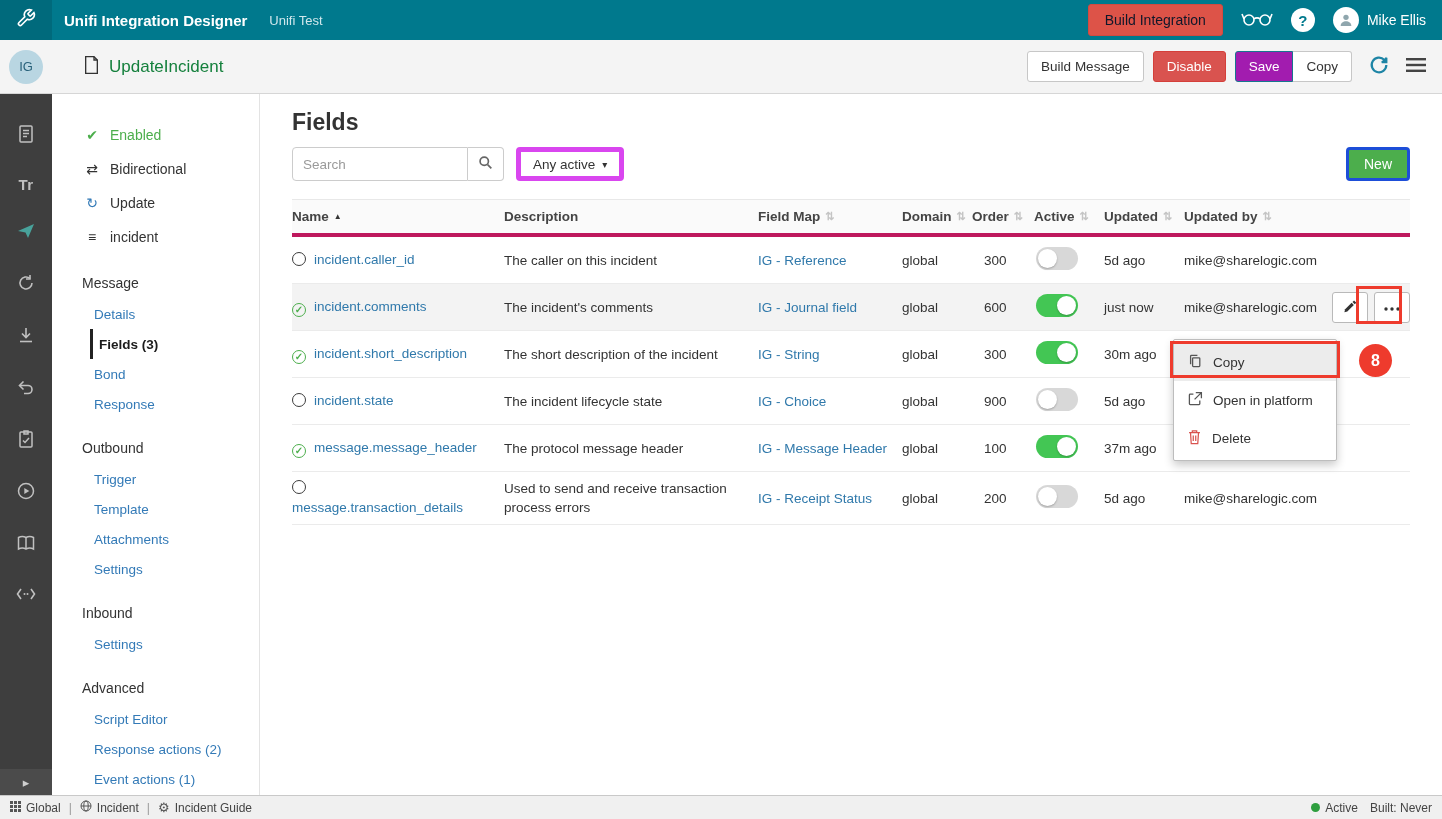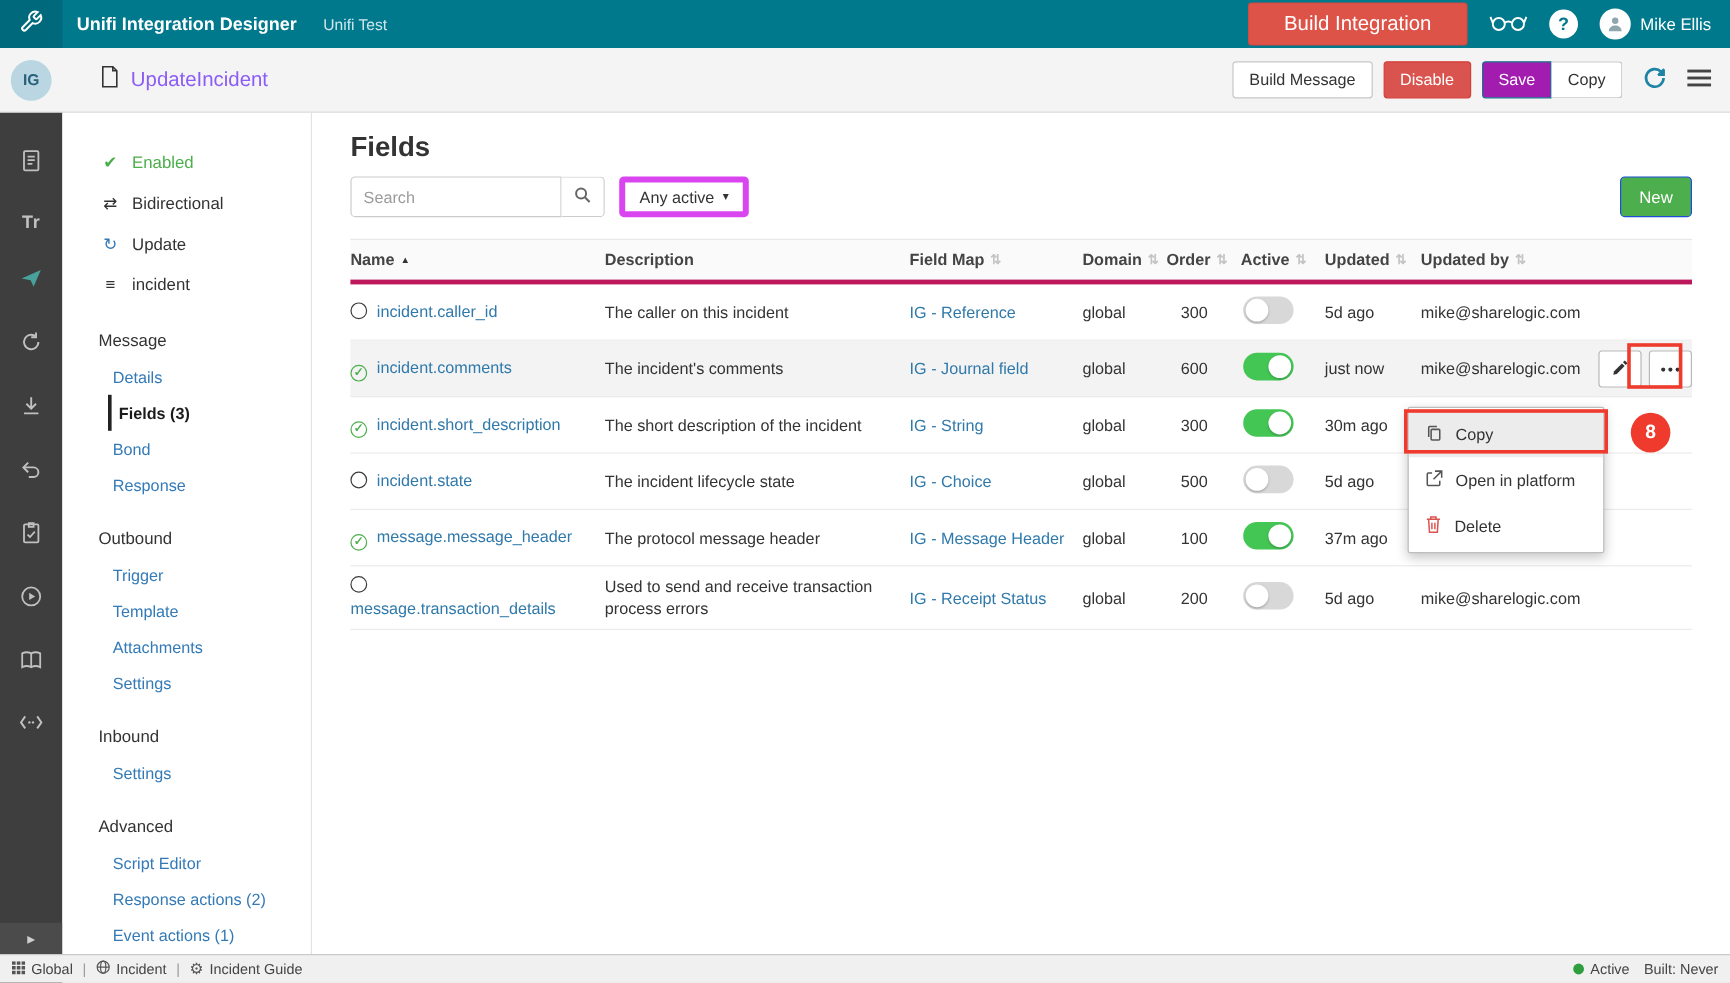--- a/index.html
+++ b/index.html
@@ -6,31 +6,31 @@
   html,body { background:#e9e9e9; }
   body { font-family:"Liberation Sans", sans-serif; }
   .page { position:relative; width:1442px; height:819px; background:#fff; outline:1px solid #8f8f8f; overflow:hidden; }
 
   
   .topbar { position:absolute; left:0; top:0; width:1442px; height:40px; background:#00798d; display:flex; align-items:center; color:#fff; }
   .wrench-box { width:52px; height:40px; background:#006a7c; display:flex; align-items:center; justify-content:center; flex:0 0 auto; }
   .app-title { font-size:15px; font-weight:bold; margin-left:12px; white-space:nowrap; }
   .app-subtitle { font-size:13px; color:#cfe7ec; margin-left:22px; white-space:nowrap; }
   .topbar-right { margin-left:auto; display:flex; align-items:center; gap:18px; padding-right:16px; }
-  .build-integration-btn { background:#dd5348; color:#ffffff; border:1px solid #d24a40; border-radius:3px; font-size:17px; padding:7px 29px; cursor:pointer; font-family:inherit; }
+  .build-integration-btn { background:#dd5348; color:#0f172a; border:1px solid #d24a40; border-radius:3px; font-size:14px; padding:7px 16px; cursor:pointer; font-family:inherit; }
   .q-circle { width:24px; height:24px; border-radius:50%; background:#fff; color:#00798d; font-weight:bold; font-size:15px; display:flex; align-items:center; justify-content:center; }
   .user-chip { display:flex; align-items:center; gap:8px; }
   .user-avatar { width:26px; height:26px; border-radius:50%; background:#fff; display:flex; align-items:center; justify-content:center; }
   .user-name { font-size:14px; color:#fff; }
 
   
   .header { position:absolute; left:0; top:40px; width:1442px; height:54px; background:#f4f4f4; border-bottom:1px solid #d6d6d6; display:flex; align-items:center; }
-  .ig-avatar { width:34px; height:34px; border-radius:50%; background:#b9d6e2; color:#27617a; font-weight:bold; font-size:13px; display:flex; align-items:center; justify-content:center; margin-left:9px; flex:0 0 auto;text-align:center; }
+  .ig-avatar { width:34px; height:34px; border-radius:50%; background:#b9d6e2; color:#27617a; font-weight:normal; font-size:13px; display:flex; align-items:center; justify-content:center; margin-left:9px; flex:0 0 auto;text-align:center; }
   .doc-title-wrap { display:flex; align-items:center; gap:9px; margin-left:40px; }
-  .page-title { font-size:17px; color:#8b5cf6; font-weight:500; }
+  .page-title { font-size:17px; color:#15803d; font-weight:500; }
   .header-right { margin-left:auto; display:flex; align-items:center; padding-right:16px; }
   .btn { height:31px; font-size:13.5px; font-family:inherit; border-radius:3px; padding:0 13px; cursor:pointer; }
   .btn-default { background:#fff; border:1px solid #c7c7c7; color:#333; }
   .btn-danger { background:#d9534f; border:1px solid #d43f3a; color:#fff; }
   .btn-teal { background:#a21caf; border:1px solid #17758f; color:#fff; }
   .grp { display:flex; }
   .grp .btn:first-child { border-radius:3px 0 0 3px; }
   .grp .btn:last-child { border-radius:0 3px 3px 0; border-left:none; }
   .mlg { margin-left:9px; }
   .icon-plain { background:none; border:none; cursor:pointer; display:flex; align-items:center; justify-content:center; margin-left:16px; }
@@ -53,21 +53,21 @@
 
   
   .content { position:absolute; left:260px; top:94px; width:1182px; height:701px; background:#fff; padding:0 32px; }
   .fields-title { font-size:23px; font-weight:700; color:#333; margin-top:12px; line-height:32px; }
   .toolbar { display:flex; align-items:center; margin-top:9px; }
   .search-input { width:176px; height:34px; border:1px solid #ccc; border-radius:4px 0 0 4px; padding:0 10px; font-size:13.5px; font-family:inherit; color:#333; }
   .search-input::placeholder { color:#9a9a9a; }
   .search-btn { width:36px; height:34px; background:#fff; border:1px solid #ccc; border-left:none; border-radius:0 4px 4px 0; cursor:pointer; display:flex; align-items:center; justify-content:center; }
   .filter-btn { margin-left:12px; height:34px; background:#fff; border:5px solid #d946ef; border-radius:4px; font-size:13.5px; color:#333; padding:0 12px; cursor:pointer; font-family:inherit; display:flex; align-items:center; gap:7px; }
   .filter-btn .caret { font-size:10px; color:#333; }
-  .new-btn { margin-left:auto; height:34px; background:#4cae4c; border:1px solid #1d4ed8; color:#fff; border-radius:4px; font-size:14px; padding:0 15px; cursor:pointer; font-family:inherit; }
+  .new-btn { margin-left:auto; height:34px; background:#4cae4c; border:3px solid #1d4ed8; color:#fff; border-radius:4px; font-size:14px; padding:0 15px; cursor:pointer; font-family:inherit; }
 
   
   .table { margin-top:18px; }
   .thead, .trow { display:grid; grid-template-columns:212px 254px 144px 70px 62px 70px 80px 148px 1fr; align-items:center; }
   .thead { height:38px; border-top:1px solid #e8e8e8; border-bottom:4px solid #be185d; background:#fafafa; }
   .th { font-size:13.5px; font-weight:bold; color:#444; display:flex; align-items:center; gap:5px; cursor:pointer; }
   .sort-asc { font-size:8px; color:#333; }
   .sort { font-size:11px; color:#c4c4c4; }
   .trow { min-height:47px; border-bottom:1px solid #ebebeb; font-size:13.5px; color:#333; padding:6px 0; }
   .trow.hover { background:#f3f3f3; }
@@ -368,21 +368,21 @@
         <div class="cell">30m ago</div>
         <div class="cell"></div>
         <div class="cell actions"></div>
       </div>
 
       <div class="trow">
         <div class="cell name-cell"><span class="status"></span><a class="link">incident.state</a></div>
         <div class="cell desc">The incident lifecycle state</div>
         <div class="cell"><a class="link">IG - Choice</a></div>
         <div class="cell">global</div>
-        <div class="cell order-cell">500</div>
+        <div class="cell order-cell">900</div>
         <div class="cell"><span class="toggle"></span></div>
         <div class="cell">5d ago</div>
         <div class="cell"></div>
         <div class="cell actions"></div>
       </div>
 
       <div class="trow">
         <div class="cell name-cell"><span class="status on"></span><a class="link">message.message_header</a></div>
         <div class="cell desc">The protocol message header</div>
         <div class="cell"><a class="link">IG - Message Header</a></div>

